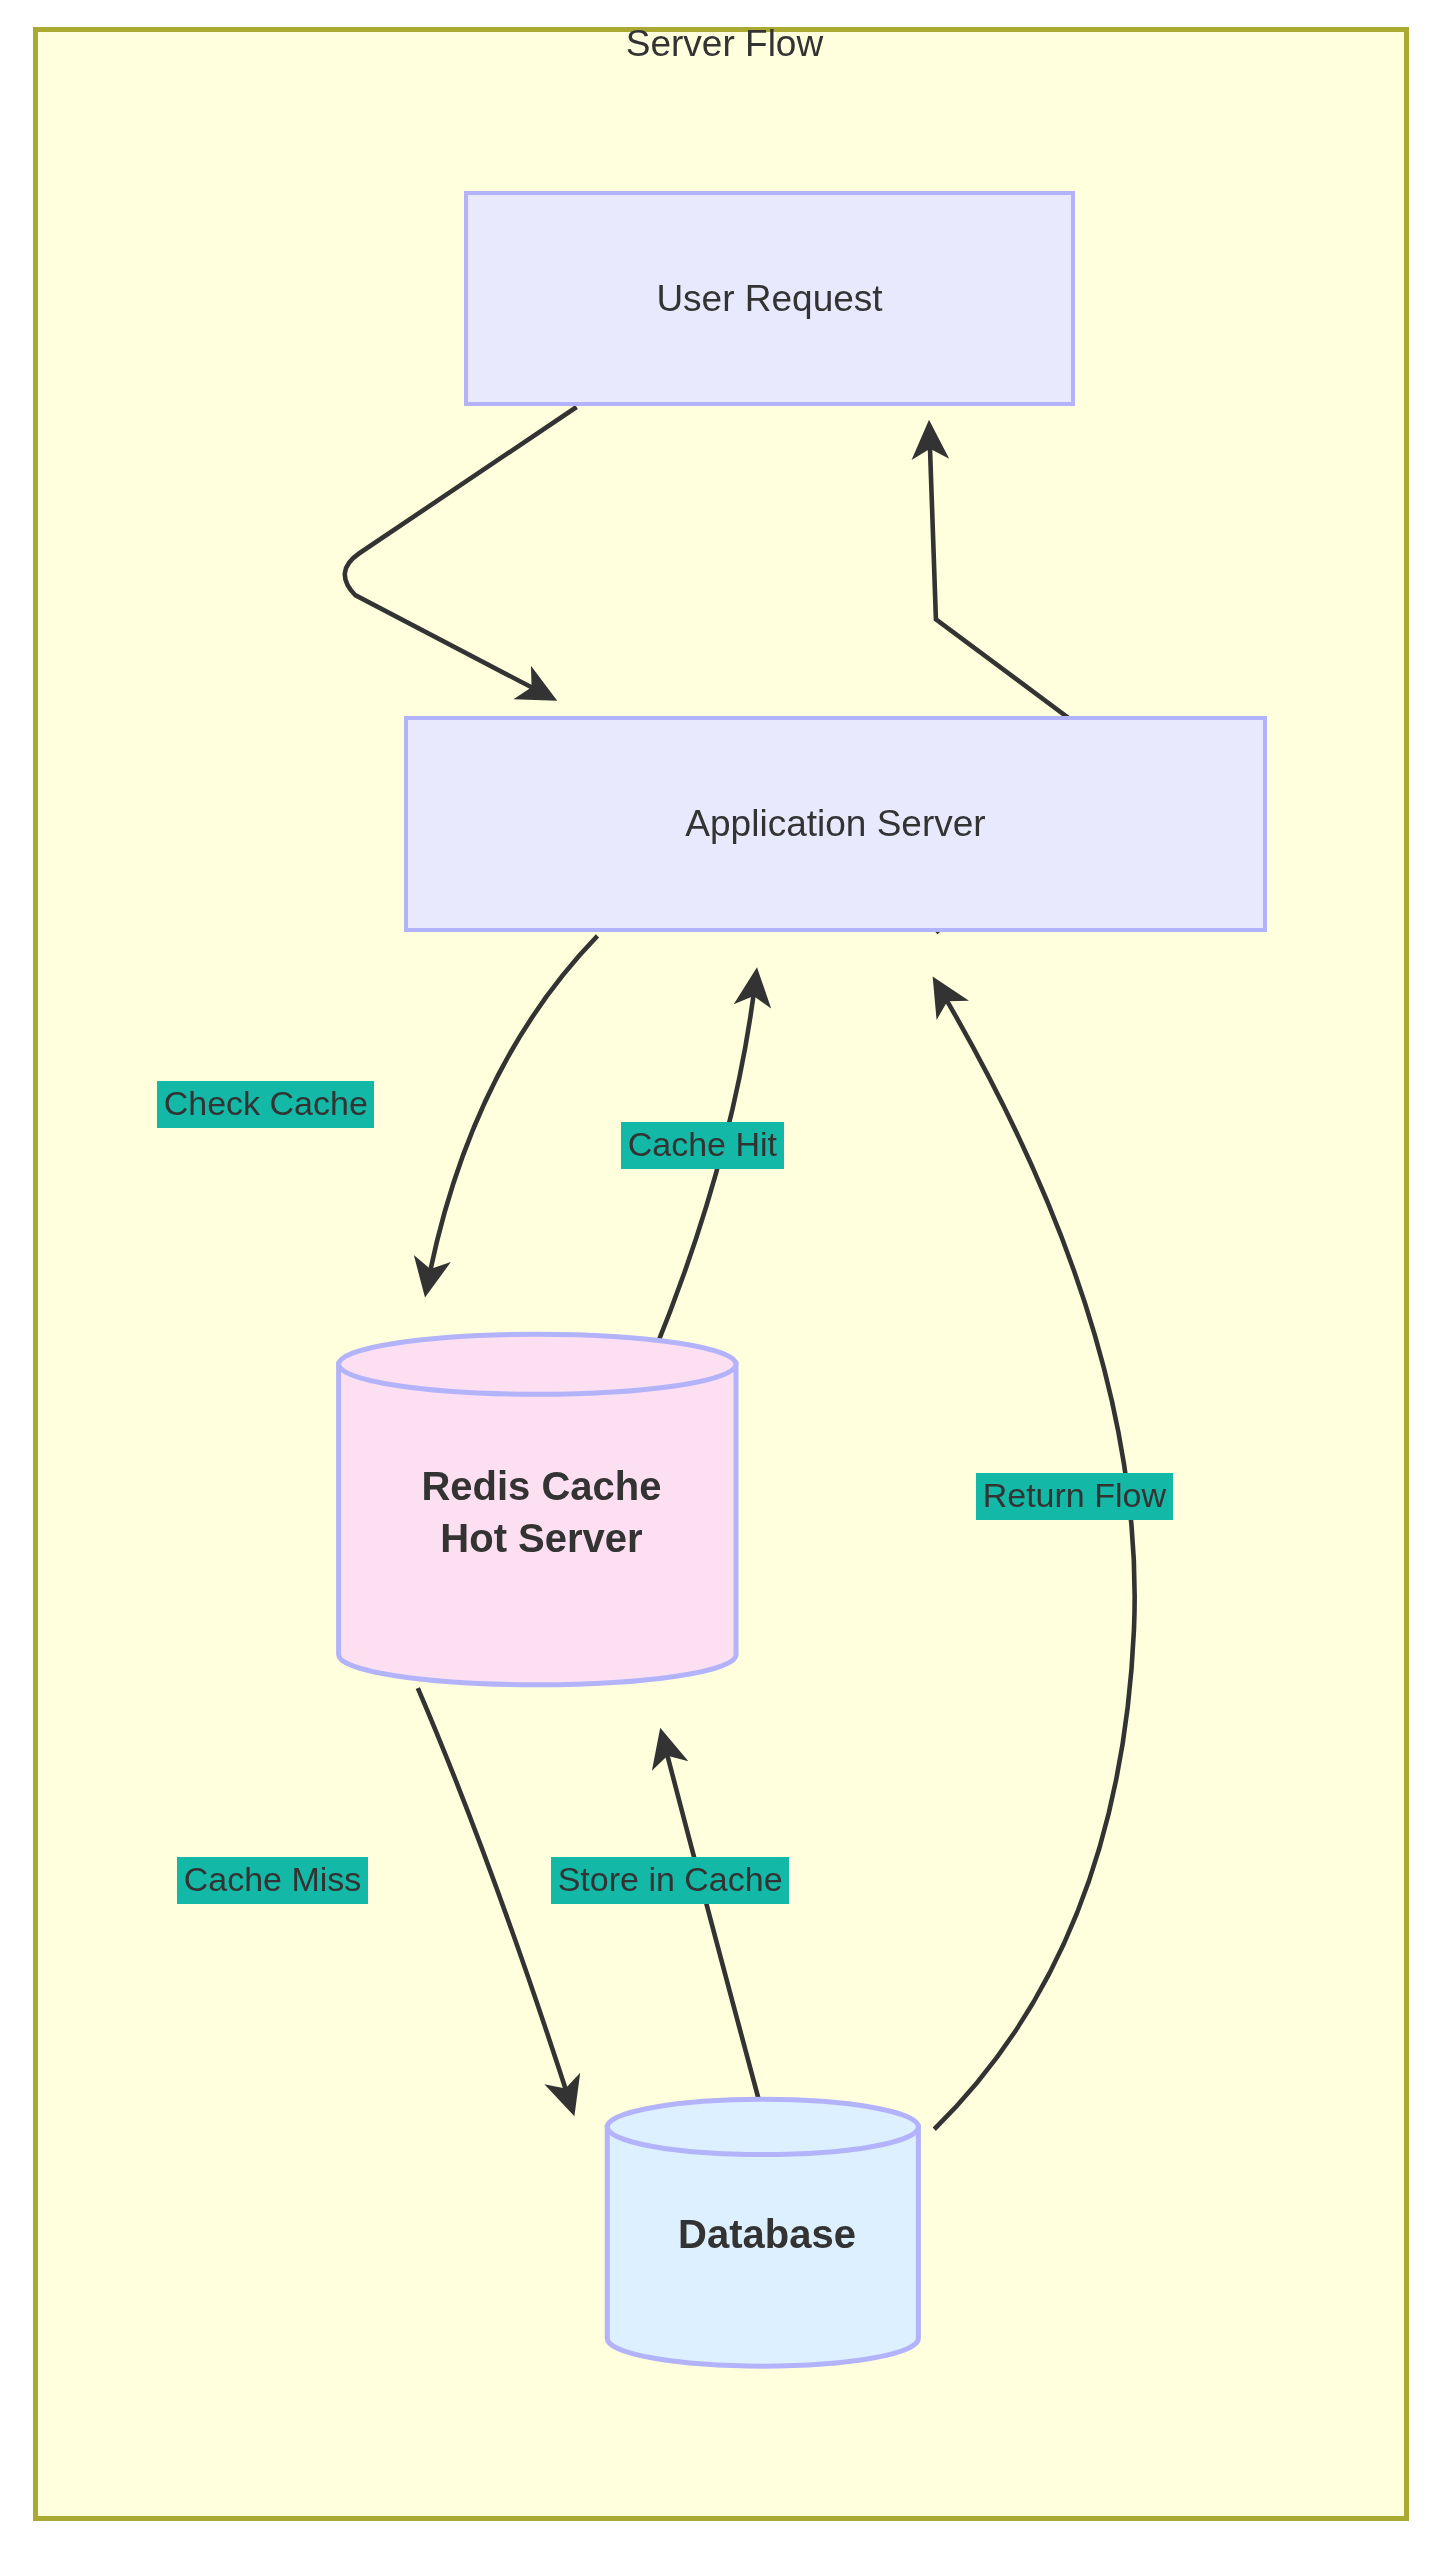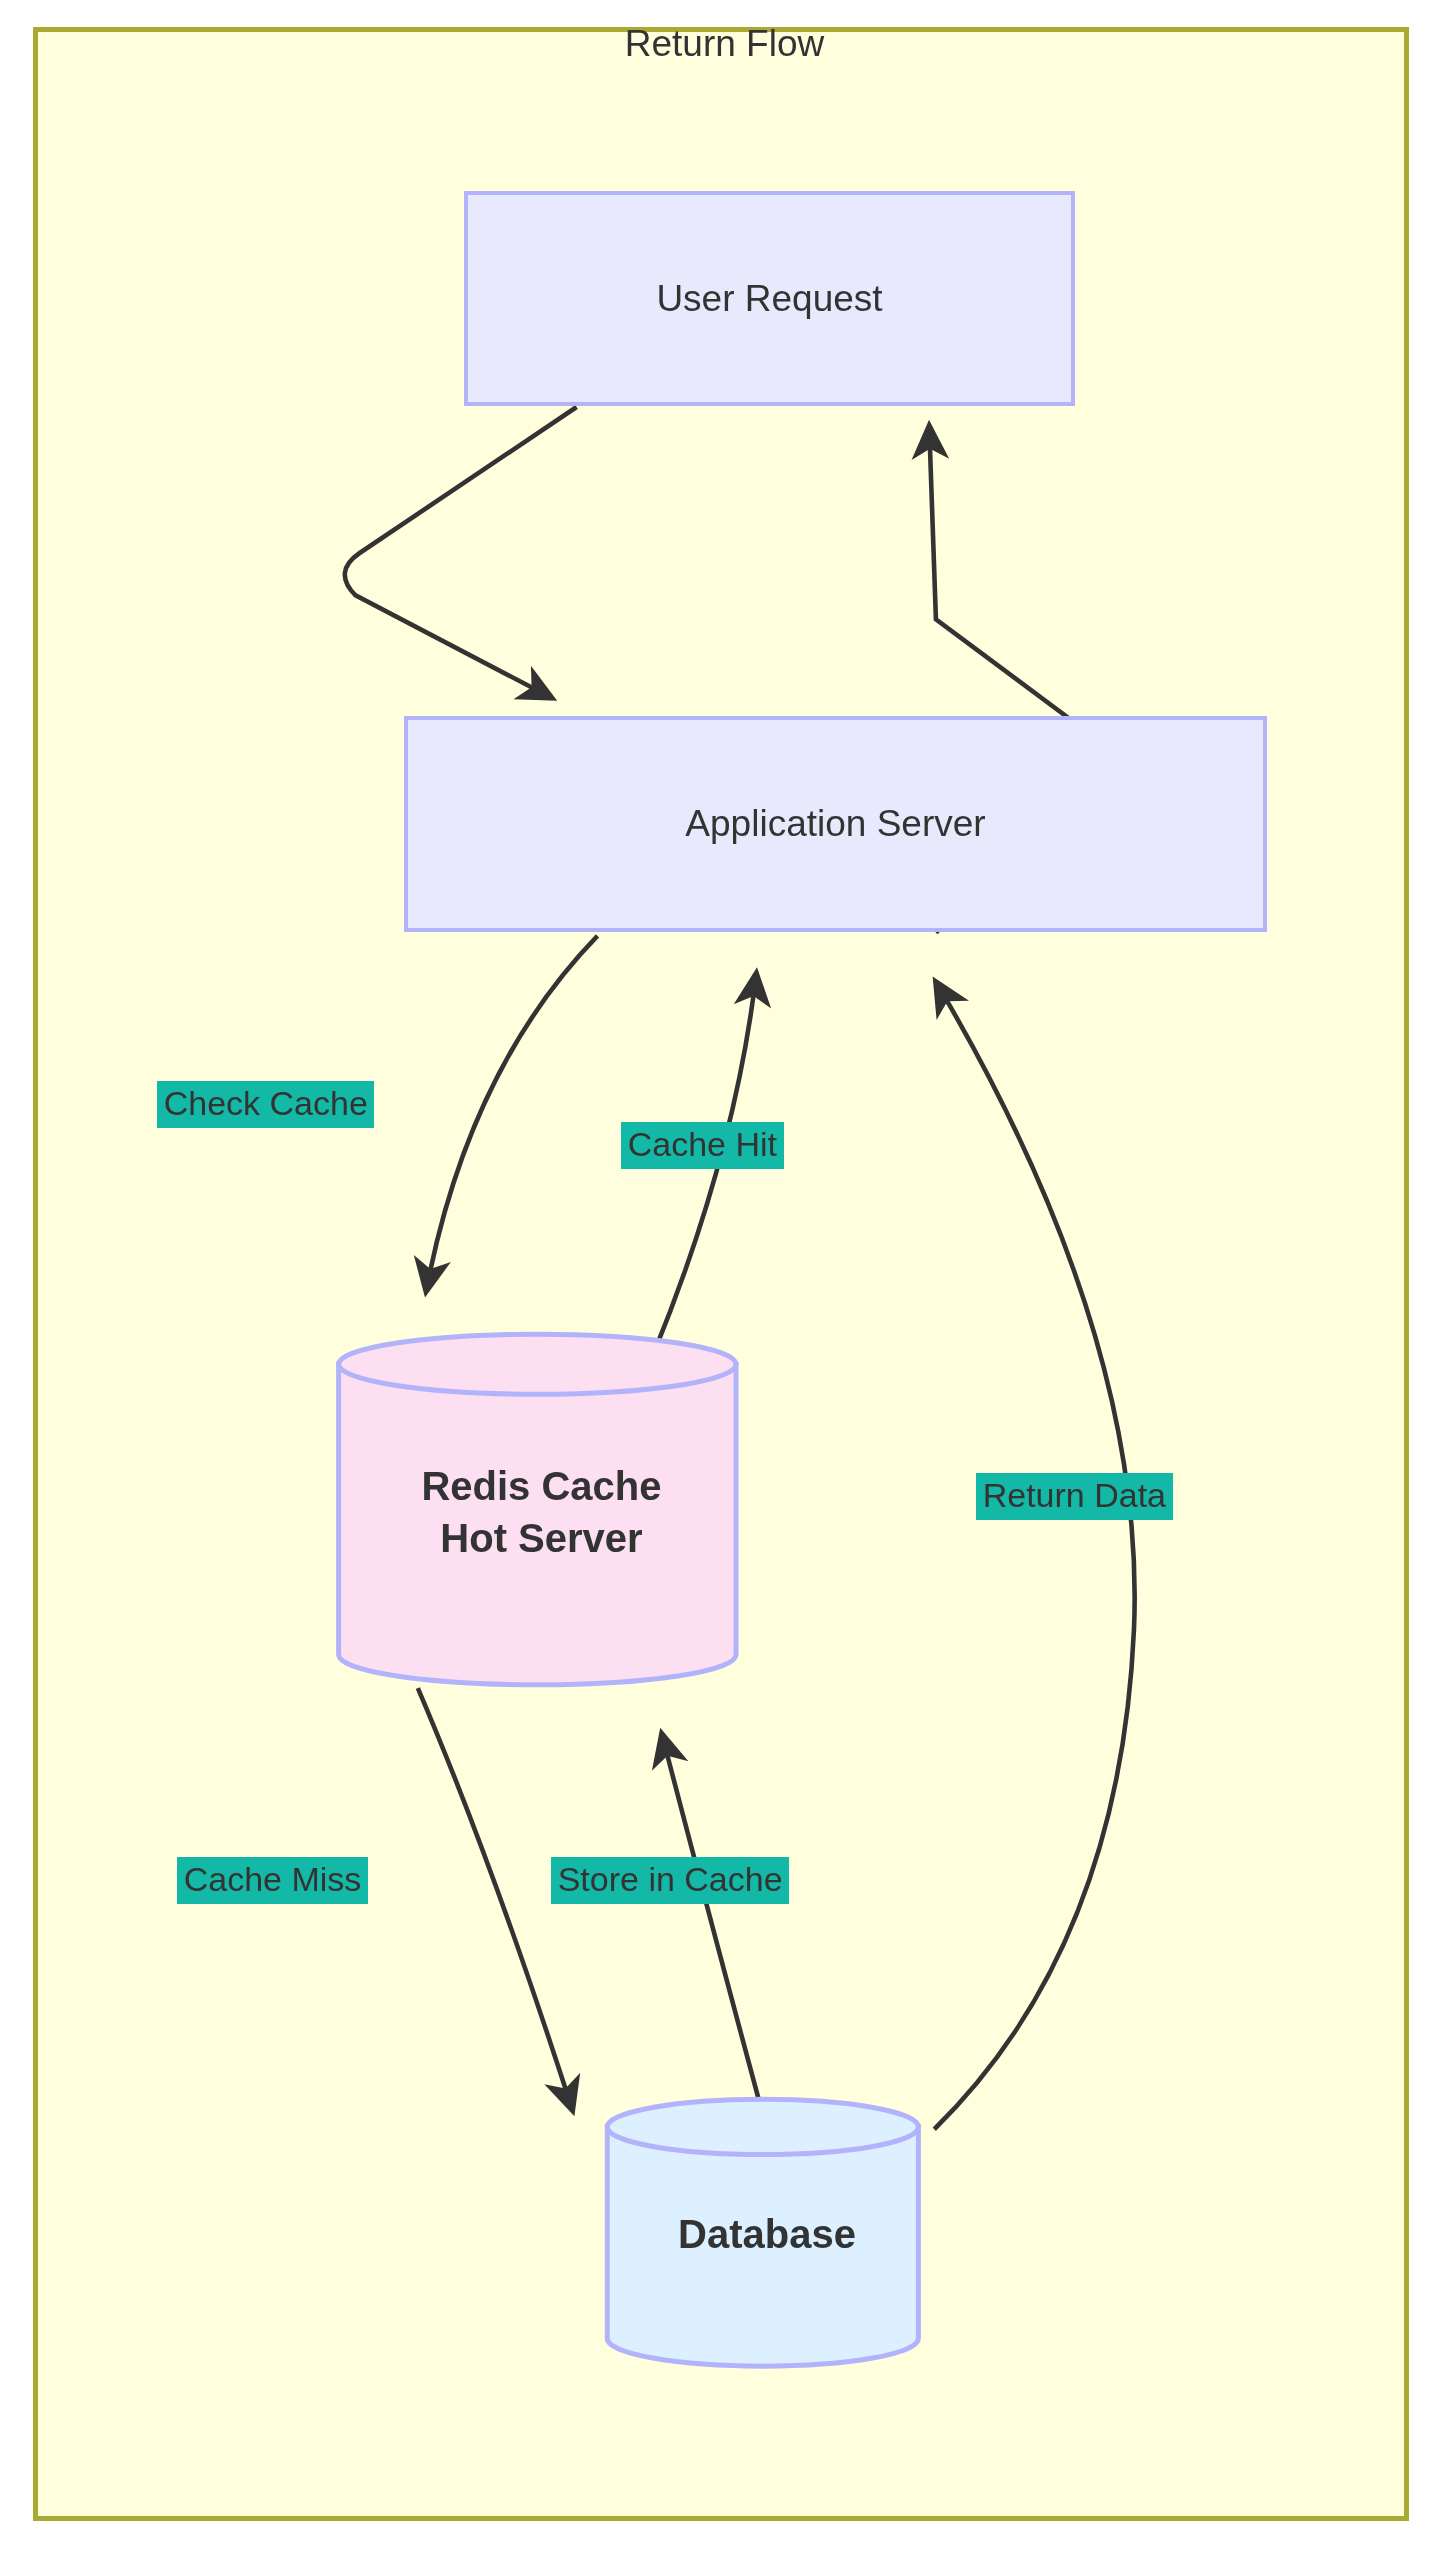--- a/index.html
+++ b/index.html
@@ -101,21 +101,21 @@
       <path d="M 782,1620 Q 880,1380 905,1165" marker-end="url(#arrowhead)"></path>
 
       <path d="M 500,2020 Q 590,2230 685,2525" marker-end="url(#arrowhead)"></path>
 
       <path d="M 910,2520 Q 840,2260 792,2075" marker-end="url(#arrowhead)"></path>
 
       <path d="M 1118,2548 Q 1340,2330 1357,1950 Q 1372,1600 1120,1175" marker-end="url(#arrowhead)"></path>
     </g>
   </svg>
 
-  <div id="graph-title">Return Flow</div>
+  <div id="graph-title">Server Flow</div>
 
   <div class="box-node" style="left:464px; top:191px; width:611px; height:215px;">
     <div class="node-label box-text" style="left:0; top:0; width:100%; height:100%;">User Request</div>
   </div>
 
   <div class="box-node" style="left:404px; top:716px; width:863px; height:216px;">
     <div class="node-label box-text" style="left:0; top:0; width:100%; height:100%;">Application Server</div>
   </div>
 
   <svg style="position:absolute; left:334px; top:1330px; width:415px; height:359px;" viewBox="0 0 496 430" xmlns="http://www.w3.org/2000/svg">
@@ -136,16 +136,16 @@
   </div>
 
   <div class="edge-label" style="left:157px; top:1081px;">Check Cache</div>
 
   <div class="edge-label" style="left:621px; top:1081px;margin-top:41px;">Cache Hit</div>
 
   <div class="edge-label" style="left:177px; top:1857px;">Cache Miss</div>
 
   <div class="edge-label" style="left:551px; top:1857px;">Store in Cache</div>
 
-  <div class="edge-label" style="left:976px; top:1473px;">Return Data</div>
+  <div class="edge-label" style="left:976px; top:1473px;">Return Flow</div>
 
 </div>
 
 
 </body></html>

